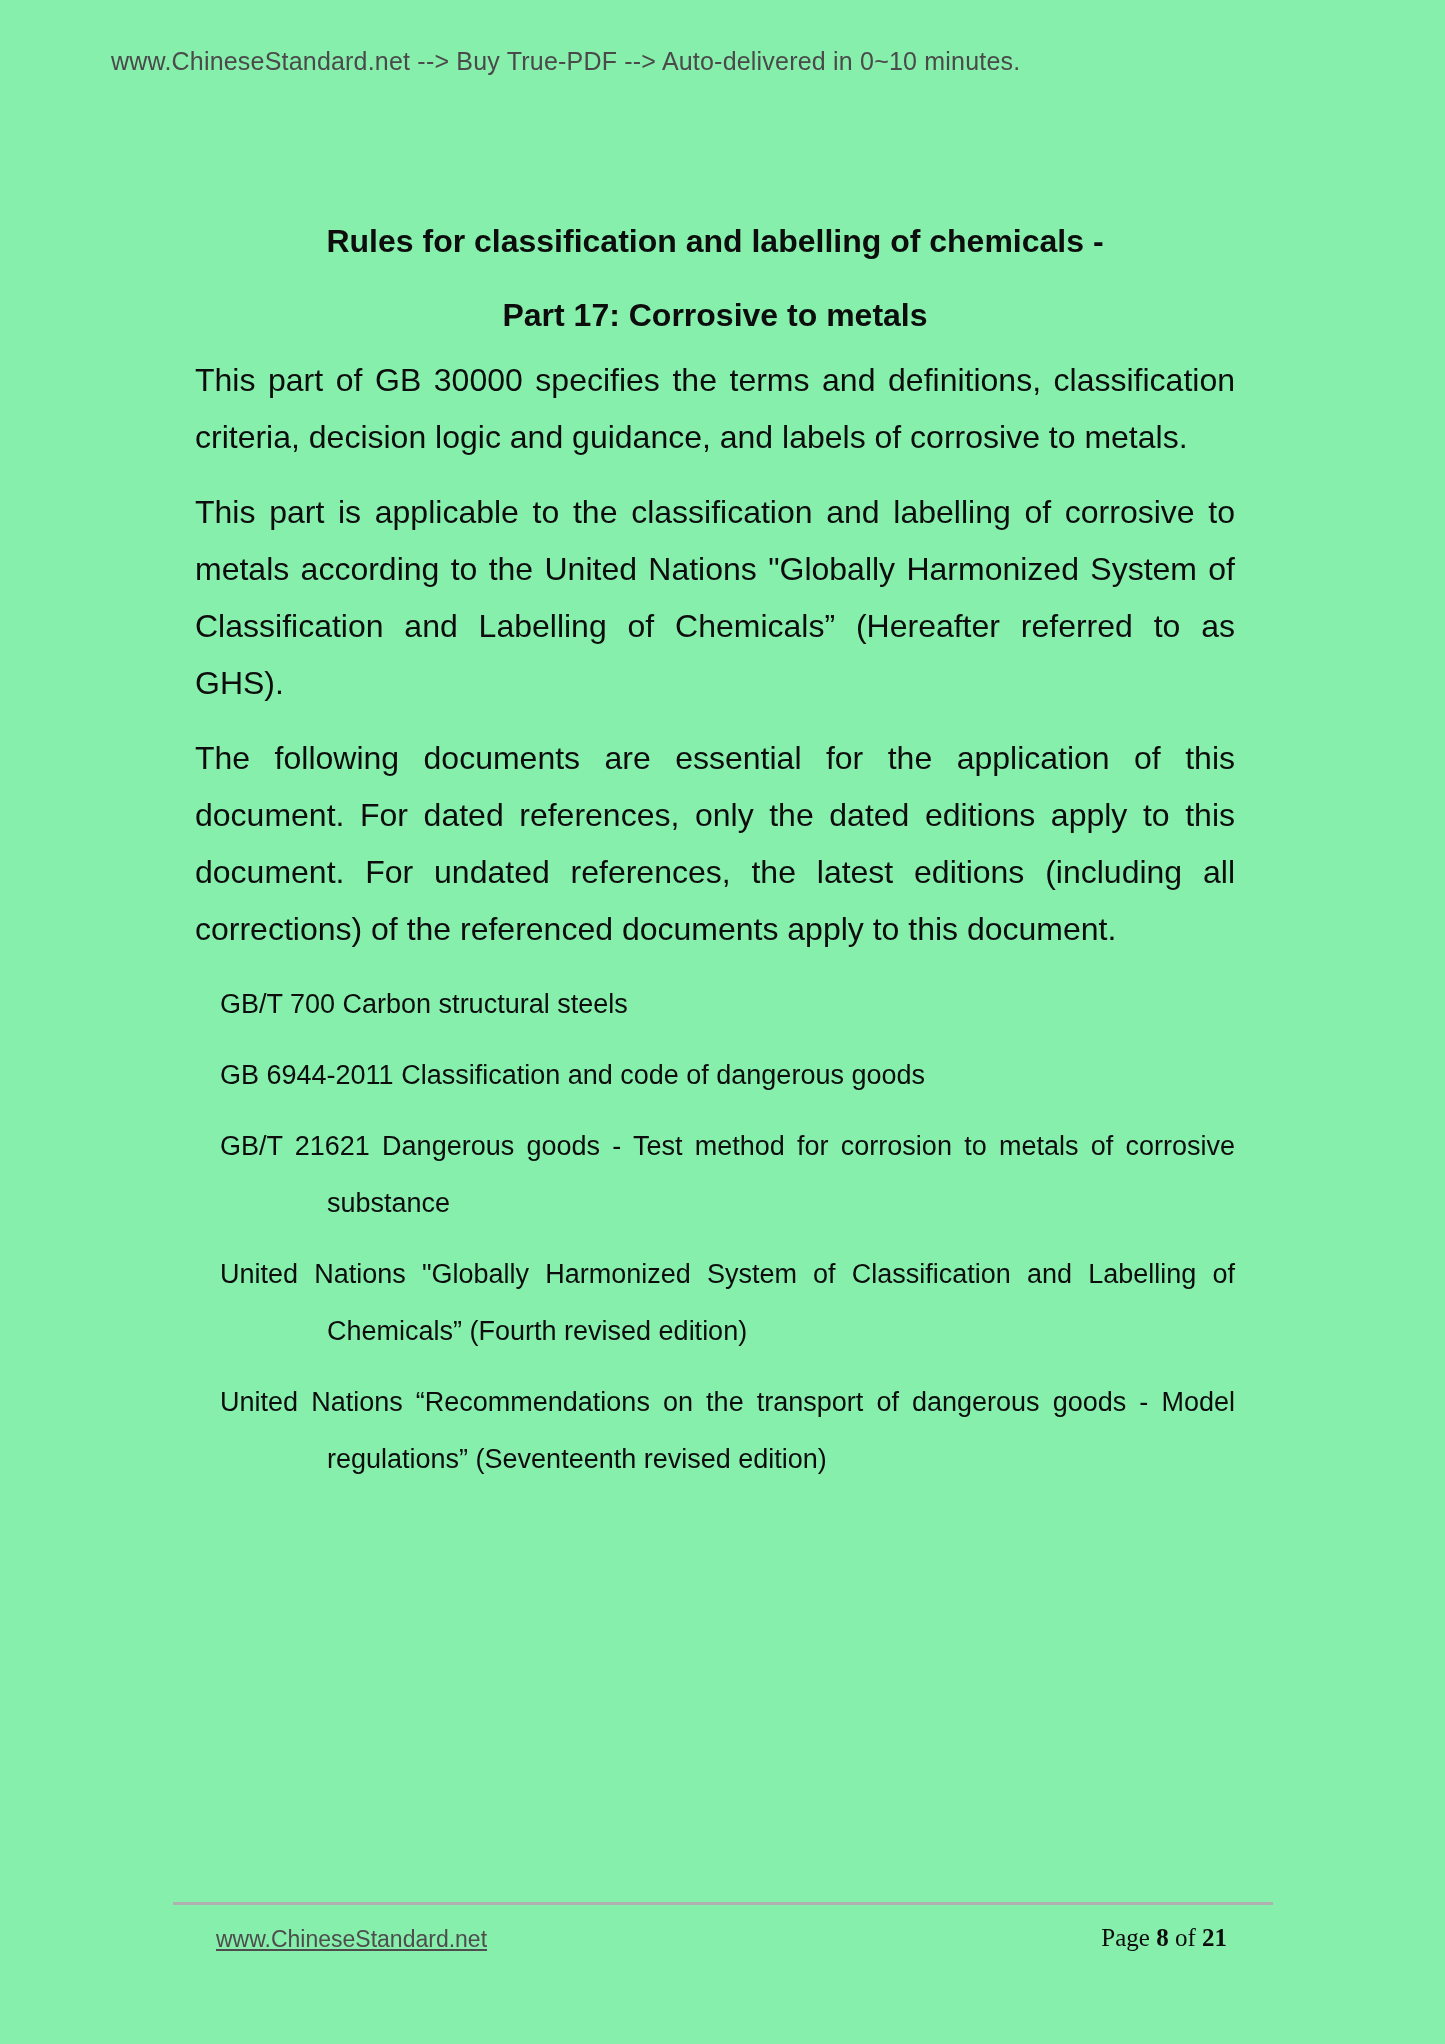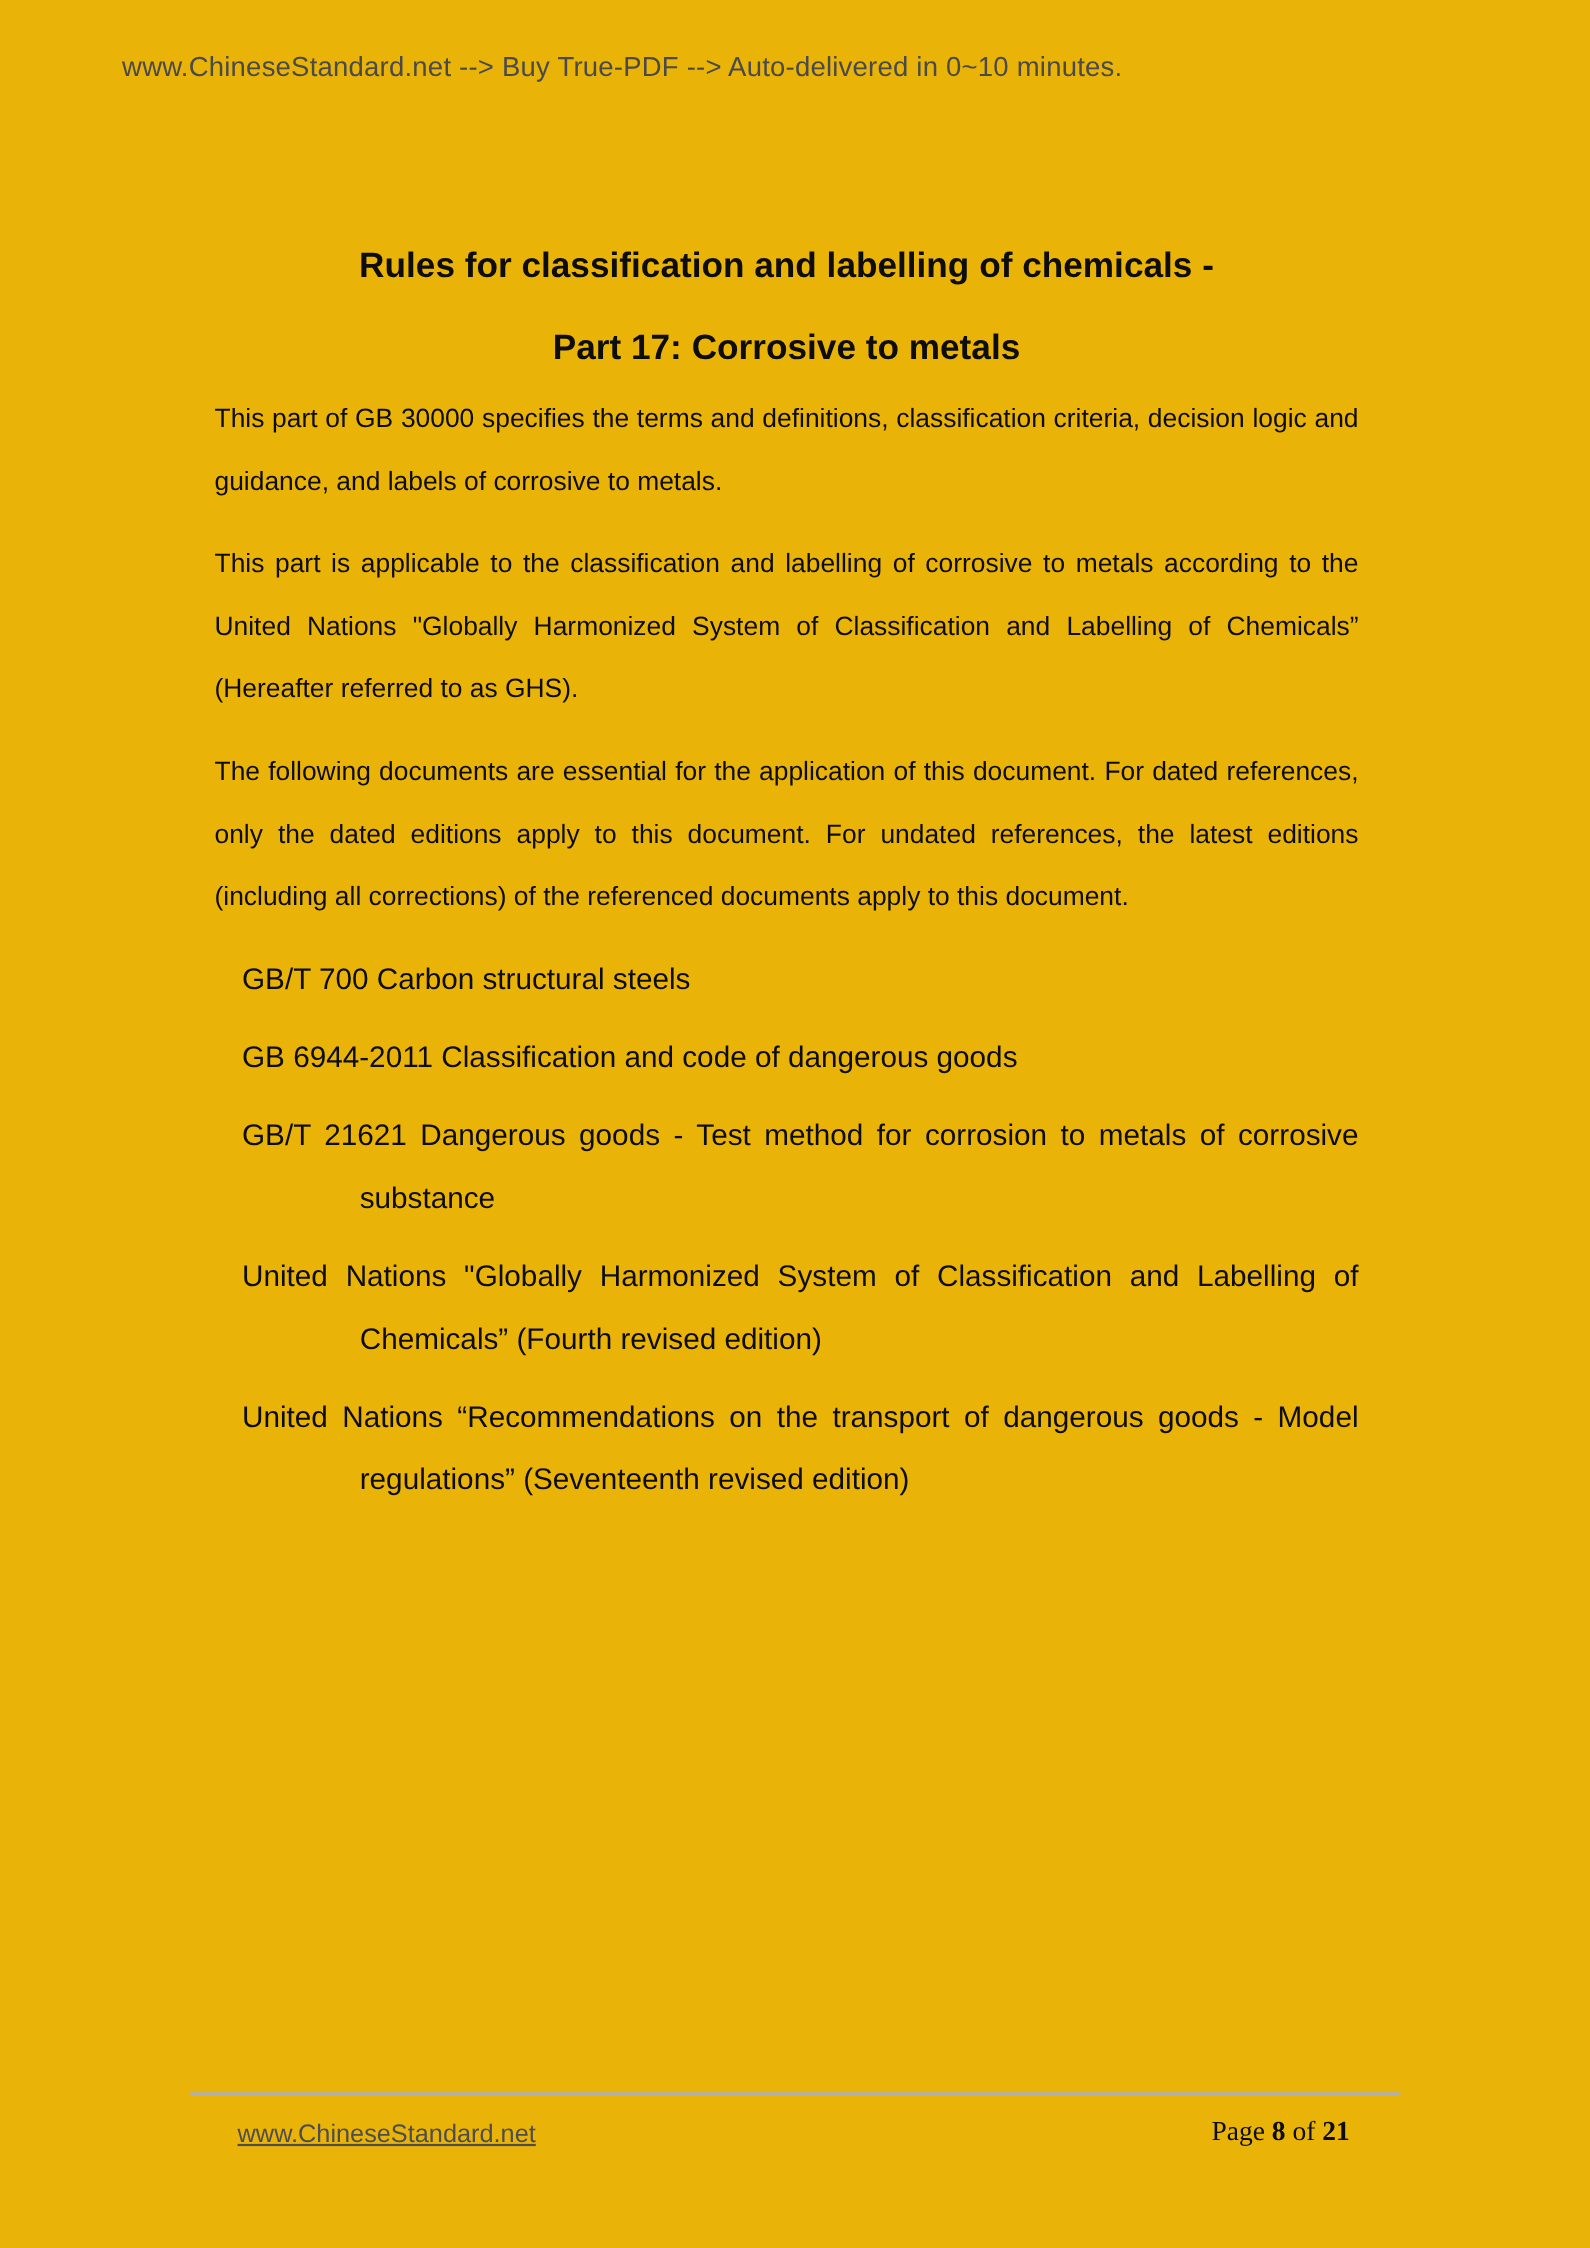--- a/index.html
+++ b/index.html
@@ -6,21 +6,21 @@
   body {
     width: 1445px; height: 2044px;
     background: #ffffff;
     font-family: "Liberation Sans", sans-serif;
     color: #111111;
   }
   .page {
     position: relative;
     width: 1445px; height: 2044px;
     overflow: hidden;
-    background: #eab308;
+    background: #86efac;
   }
   .pdf-header {
     position: absolute;
     left: 111px; top: 47px;
     font-size: 25px;
     color: #4a4a4a;
     letter-spacing: 0.2px;
     white-space: nowrap;
   }
   .content {
@@ -39,21 +39,21 @@
   .doc-title .title-line { display: block; }
   h2.sec-heading {
     font-size: 30px;
     font-weight: 400;
     font-family: "DejaVu Sans", "Liberation Sans", sans-serif;
     line-height: 57px;
     margin: 22px 0 20px 0;
     color: #0d0d0d;
   }
   p.body-par {
-    font-size: 24px;
+    font-size: 32px;
     line-height: 57px;
     text-align: justify;
     margin: 0 0 18px 0;
     color: #0d0d0d;
   }
   .refs { margin-top: 2px; }
   p.ref {
     font-size: 27px;
     line-height: 57px;
     text-align: justify;

